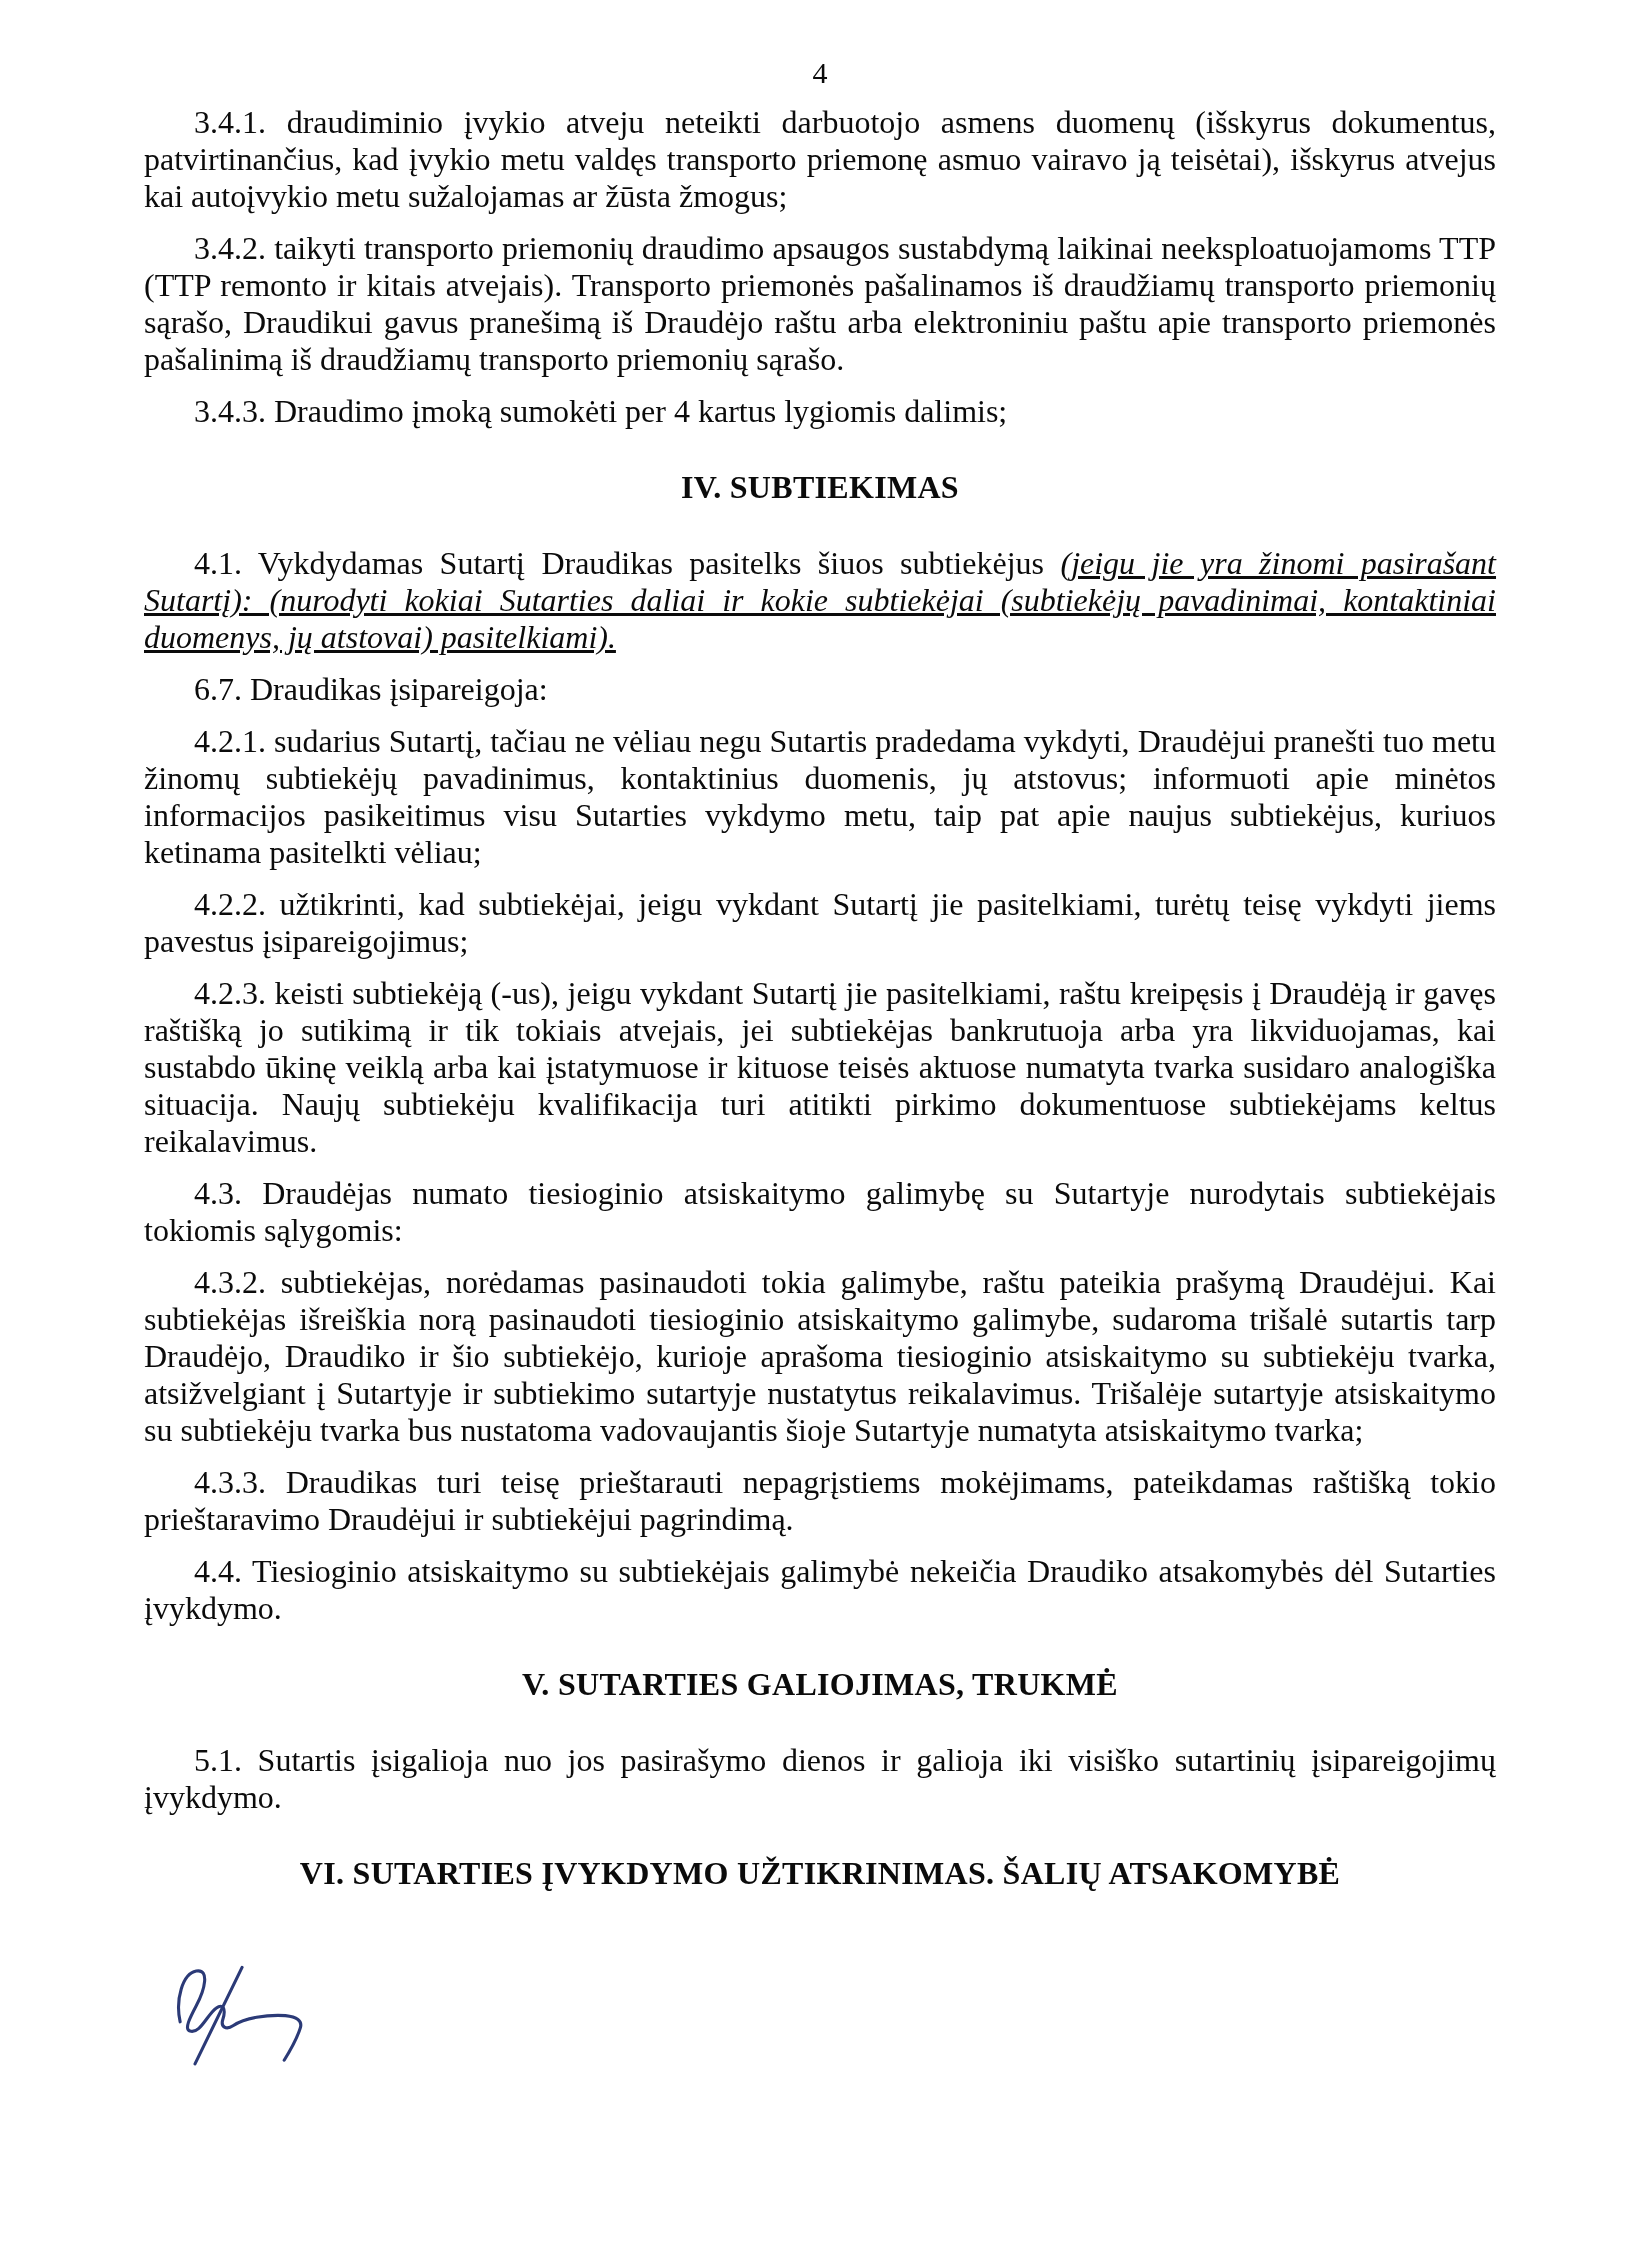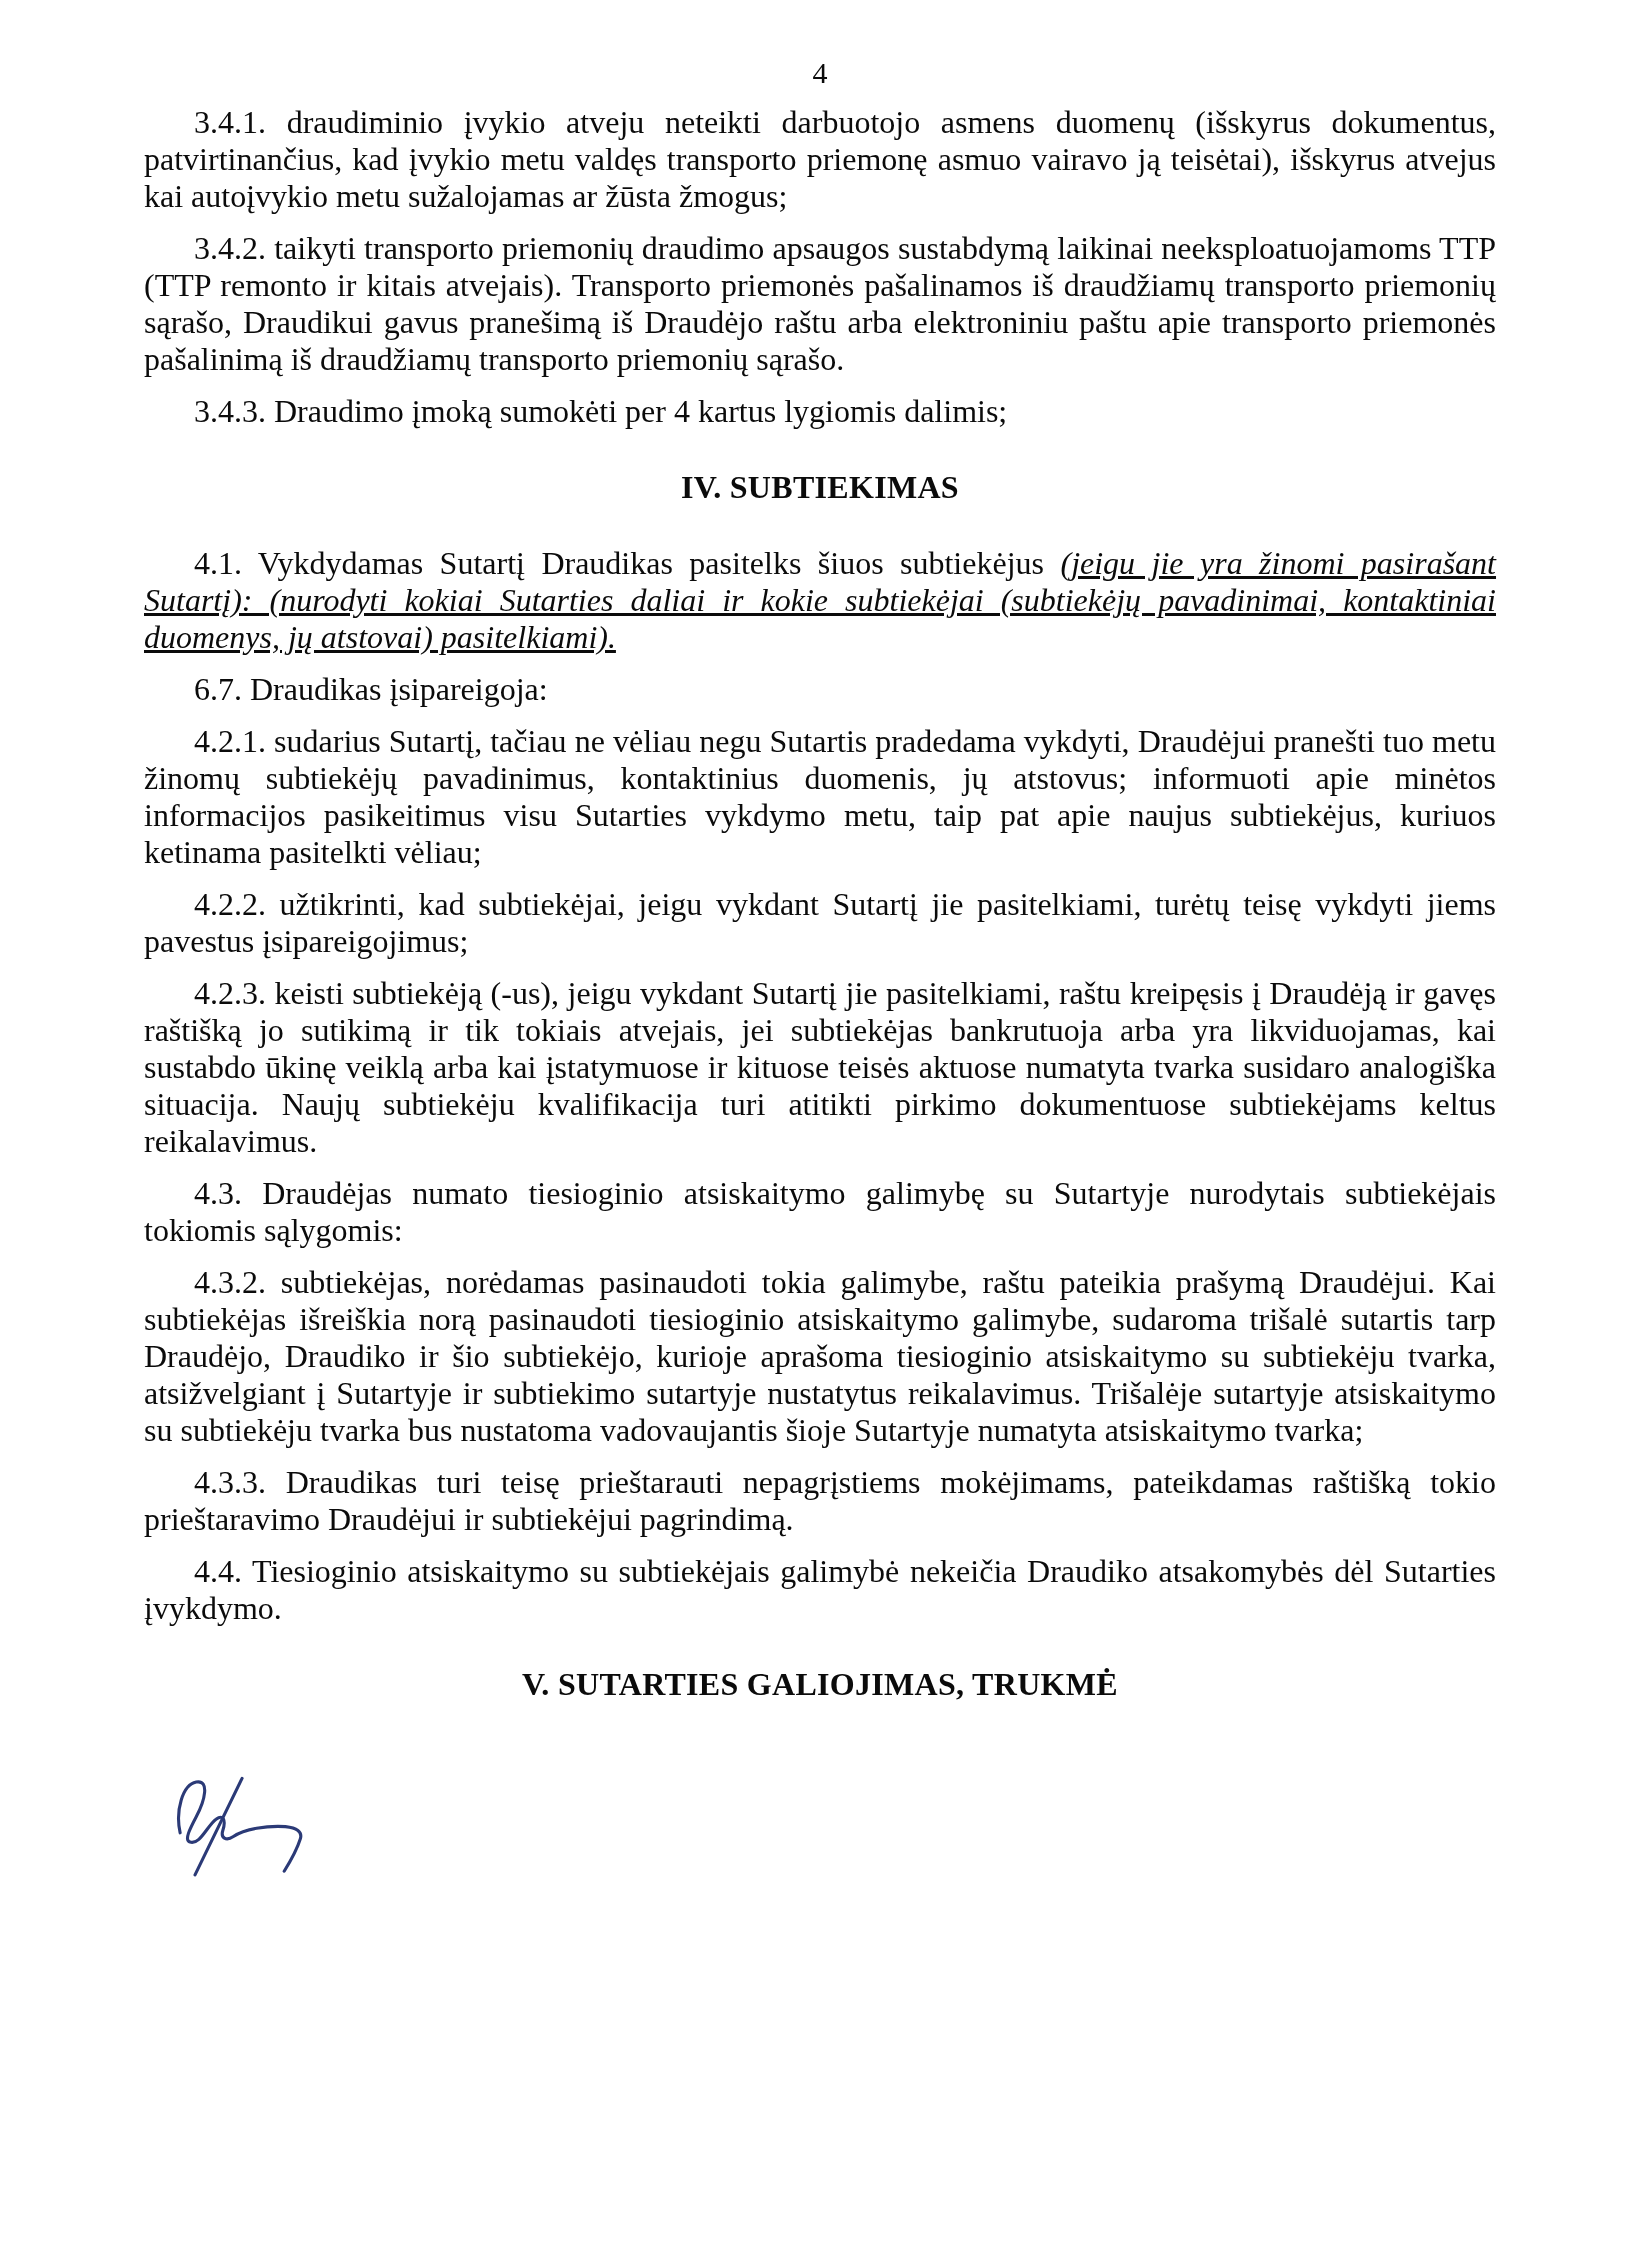--- a/index.html
+++ b/index.html
@@ -65,21 +65,23 @@
   <p class="para">4.2.1. sudarius Sutartį, tačiau ne vėliau negu Sutartis pradedama vykdyti, Draudėjui pranešti tuo metu žinomų subtiekėjų pavadinimus, kontaktinius duomenis, jų atstovus; informuoti apie minėtos informacijos pasikeitimus visu Sutarties vykdymo metu, taip pat apie naujus subtiekėjus, kuriuos ketinama pasitelkti vėliau;</p>
   <p class="para">4.2.2. užtikrinti, kad subtiekėjai, jeigu vykdant Sutartį jie pasitelkiami, turėtų teisę vykdyti jiems pavestus įsipareigojimus;</p>
   <p class="para">4.2.3. keisti subtiekėją (-us), jeigu vykdant Sutartį jie pasitelkiami, raštu kreipęsis į Draudėją ir gavęs raštišką jo sutikimą ir tik tokiais atvejais, jei subtiekėjas bankrutuoja arba yra likviduojamas, kai sustabdo ūkinę veiklą arba kai įstatymuose ir kituose teisės aktuose numatyta tvarka susidaro analogiška situacija. Naujų subtiekėju kvalifikacija turi atitikti pirkimo dokumentuose subtiekėjams keltus reikalavimus.</p>
   <p class="para">4.3. Draudėjas numato tiesioginio atsiskaitymo galimybę su Sutartyje nurodytais subtiekėjais tokiomis sąlygomis:</p>
   <p class="para">4.3.2. subtiekėjas, norėdamas pasinaudoti tokia galimybe, raštu pateikia prašymą Draudėjui. Kai subtiekėjas išreiškia norą pasinaudoti tiesioginio atsiskaitymo galimybe, sudaroma trišalė sutartis tarp Draudėjo, Draudiko ir šio subtiekėjo, kurioje aprašoma tiesioginio atsiskaitymo su subtiekėju tvarka, atsižvelgiant į Sutartyje ir subtiekimo sutartyje nustatytus reikalavimus. Trišalėje sutartyje atsiskaitymo su subtiekėju tvarka bus nustatoma vadovaujantis šioje Sutartyje numatyta atsiskaitymo tvarka;</p>
   <p class="para">4.3.3. Draudikas turi teisę prieštarauti nepagrįstiems mokėjimams, pateikdamas raštišką tokio prieštaravimo Draudėjui ir subtiekėjui pagrindimą.</p>
   <p class="para">4.4. Tiesioginio atsiskaitymo su subtiekėjais galimybė nekeičia Draudiko atsakomybės dėl Sutarties įvykdymo.</p>
 
   <h2 class="heading">V. SUTARTIES GALIOJIMAS, TRUKMĖ</h2>
 
+  <p class="para">5.1. Sutartis įsigalioja nuo jos pasirašymo dienos ir galioja iki visiško sutartinių įsipareigojimų įvykdymo.</p>
 
+  <h2 class="heading">VI. SUTARTIES ĮVYKDYMO UŽTIKRINIMAS. ŠALIŲ ATSAKOMYBĖ</h2>
 
   <div class="signature-block">
     <svg width="161" height="110" viewBox="0 0 260 170" xmlns="http://www.w3.org/2000/svg">
       <g fill="none" stroke="#2b3a77" stroke-width="5" stroke-linecap="round" stroke-linejoin="round">
         <path d="M18 96 C 10 60 22 18 44 14 C 66 10 58 44 44 70 C 34 89 24 108 34 111 C 50 116 62 84 76 74 C 88 65 92 76 87 92 C 83 104 92 110 104 102 C 122 90 158 84 188 86 C 206 88 216 94 212 106 C 207 122 196 142 186 158"></path>
         <path d="M118 8 L 42 164"></path>
       </g>
     </svg>
   </div>
 

